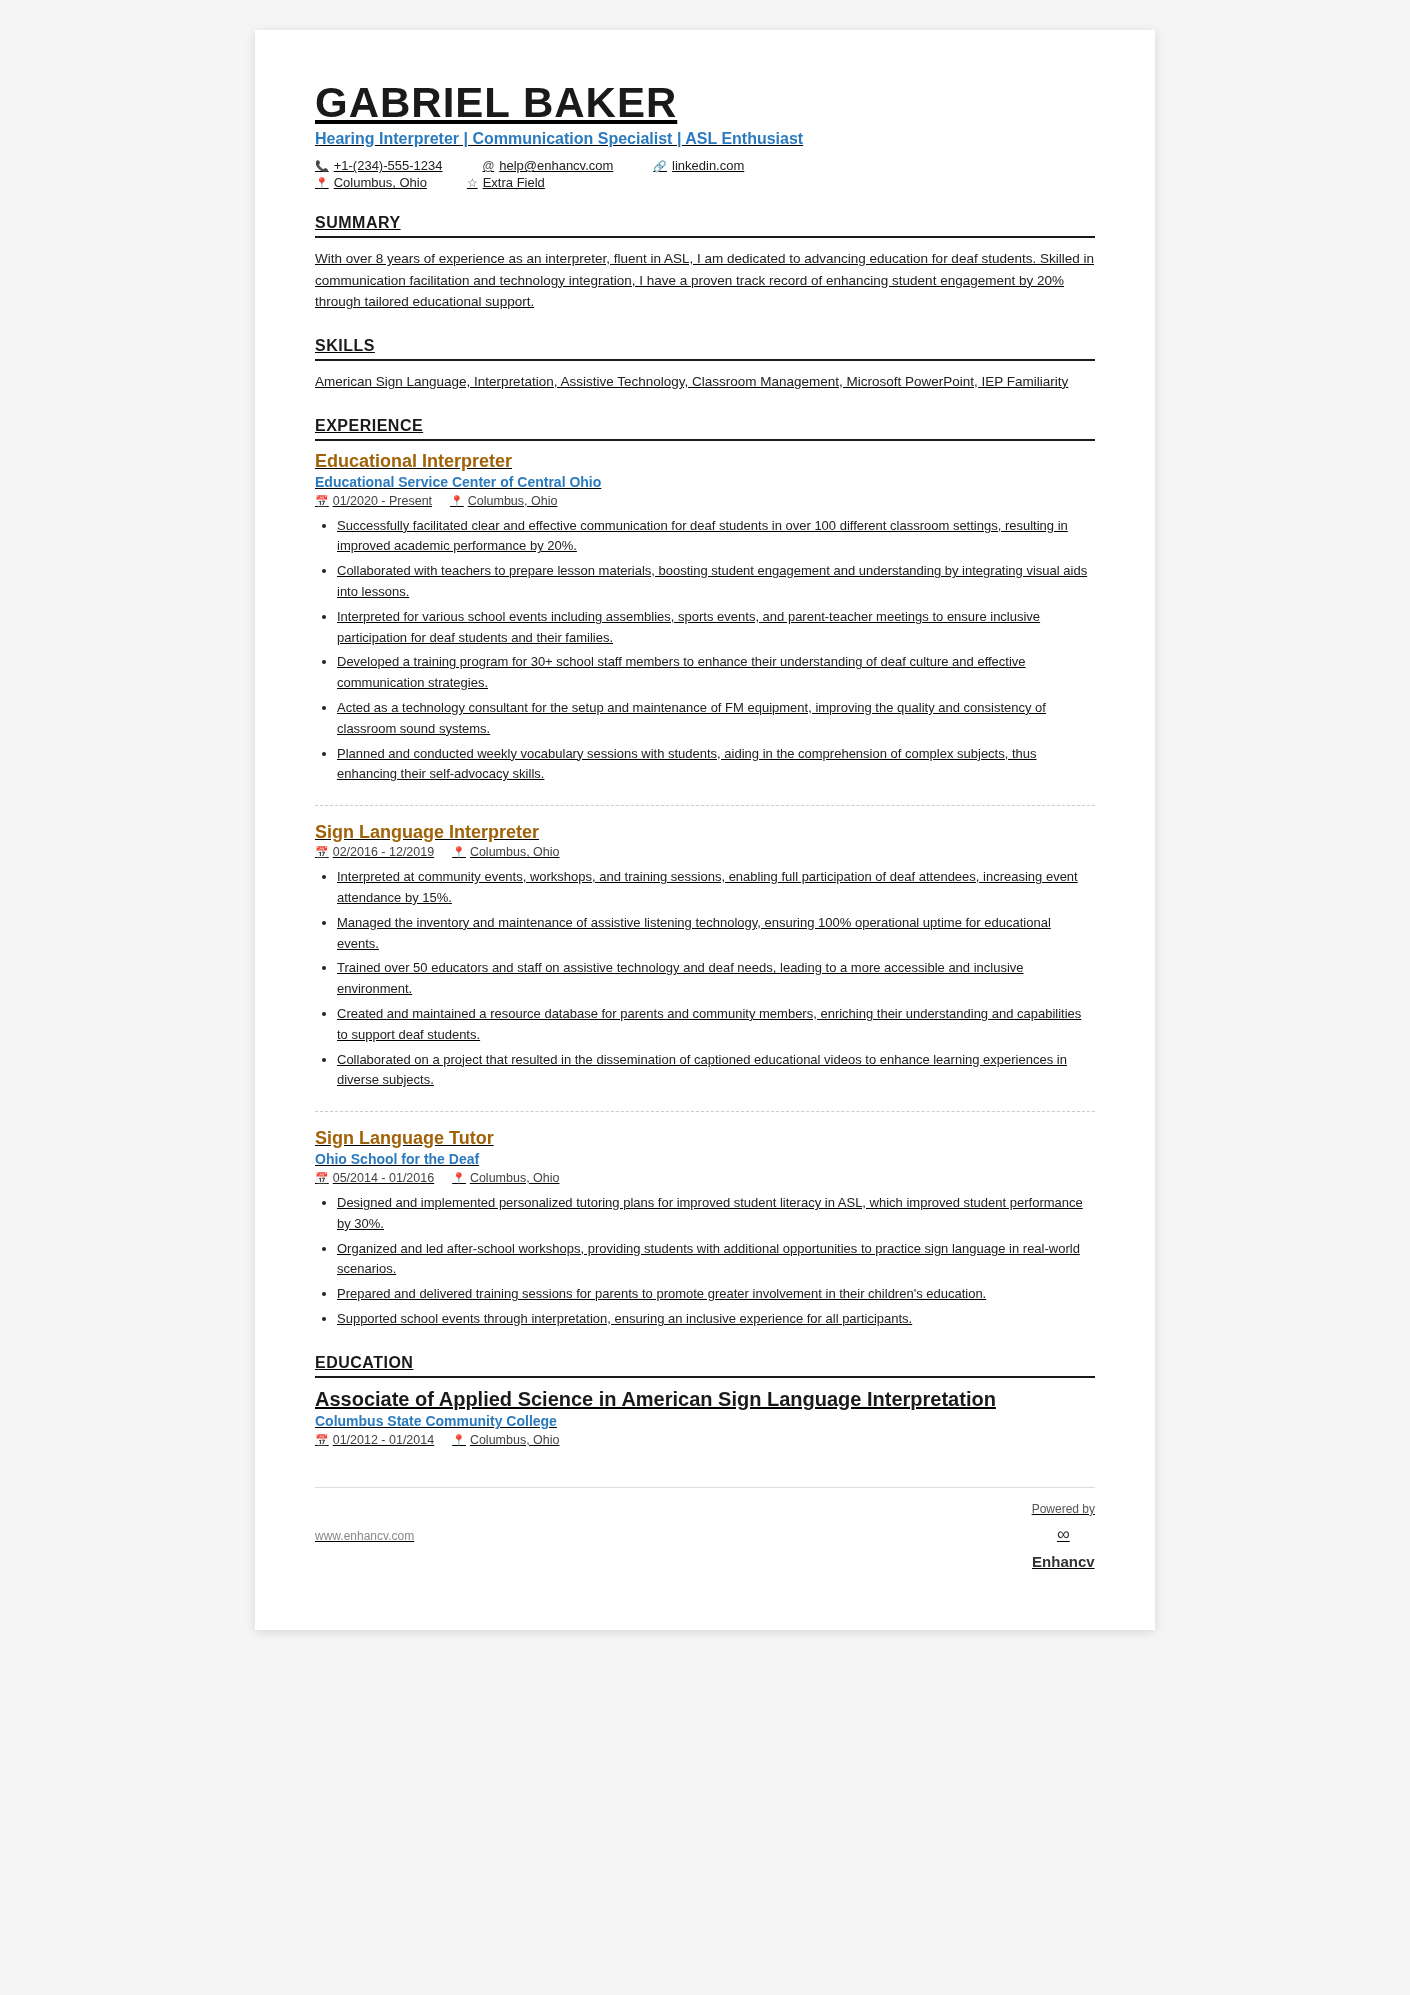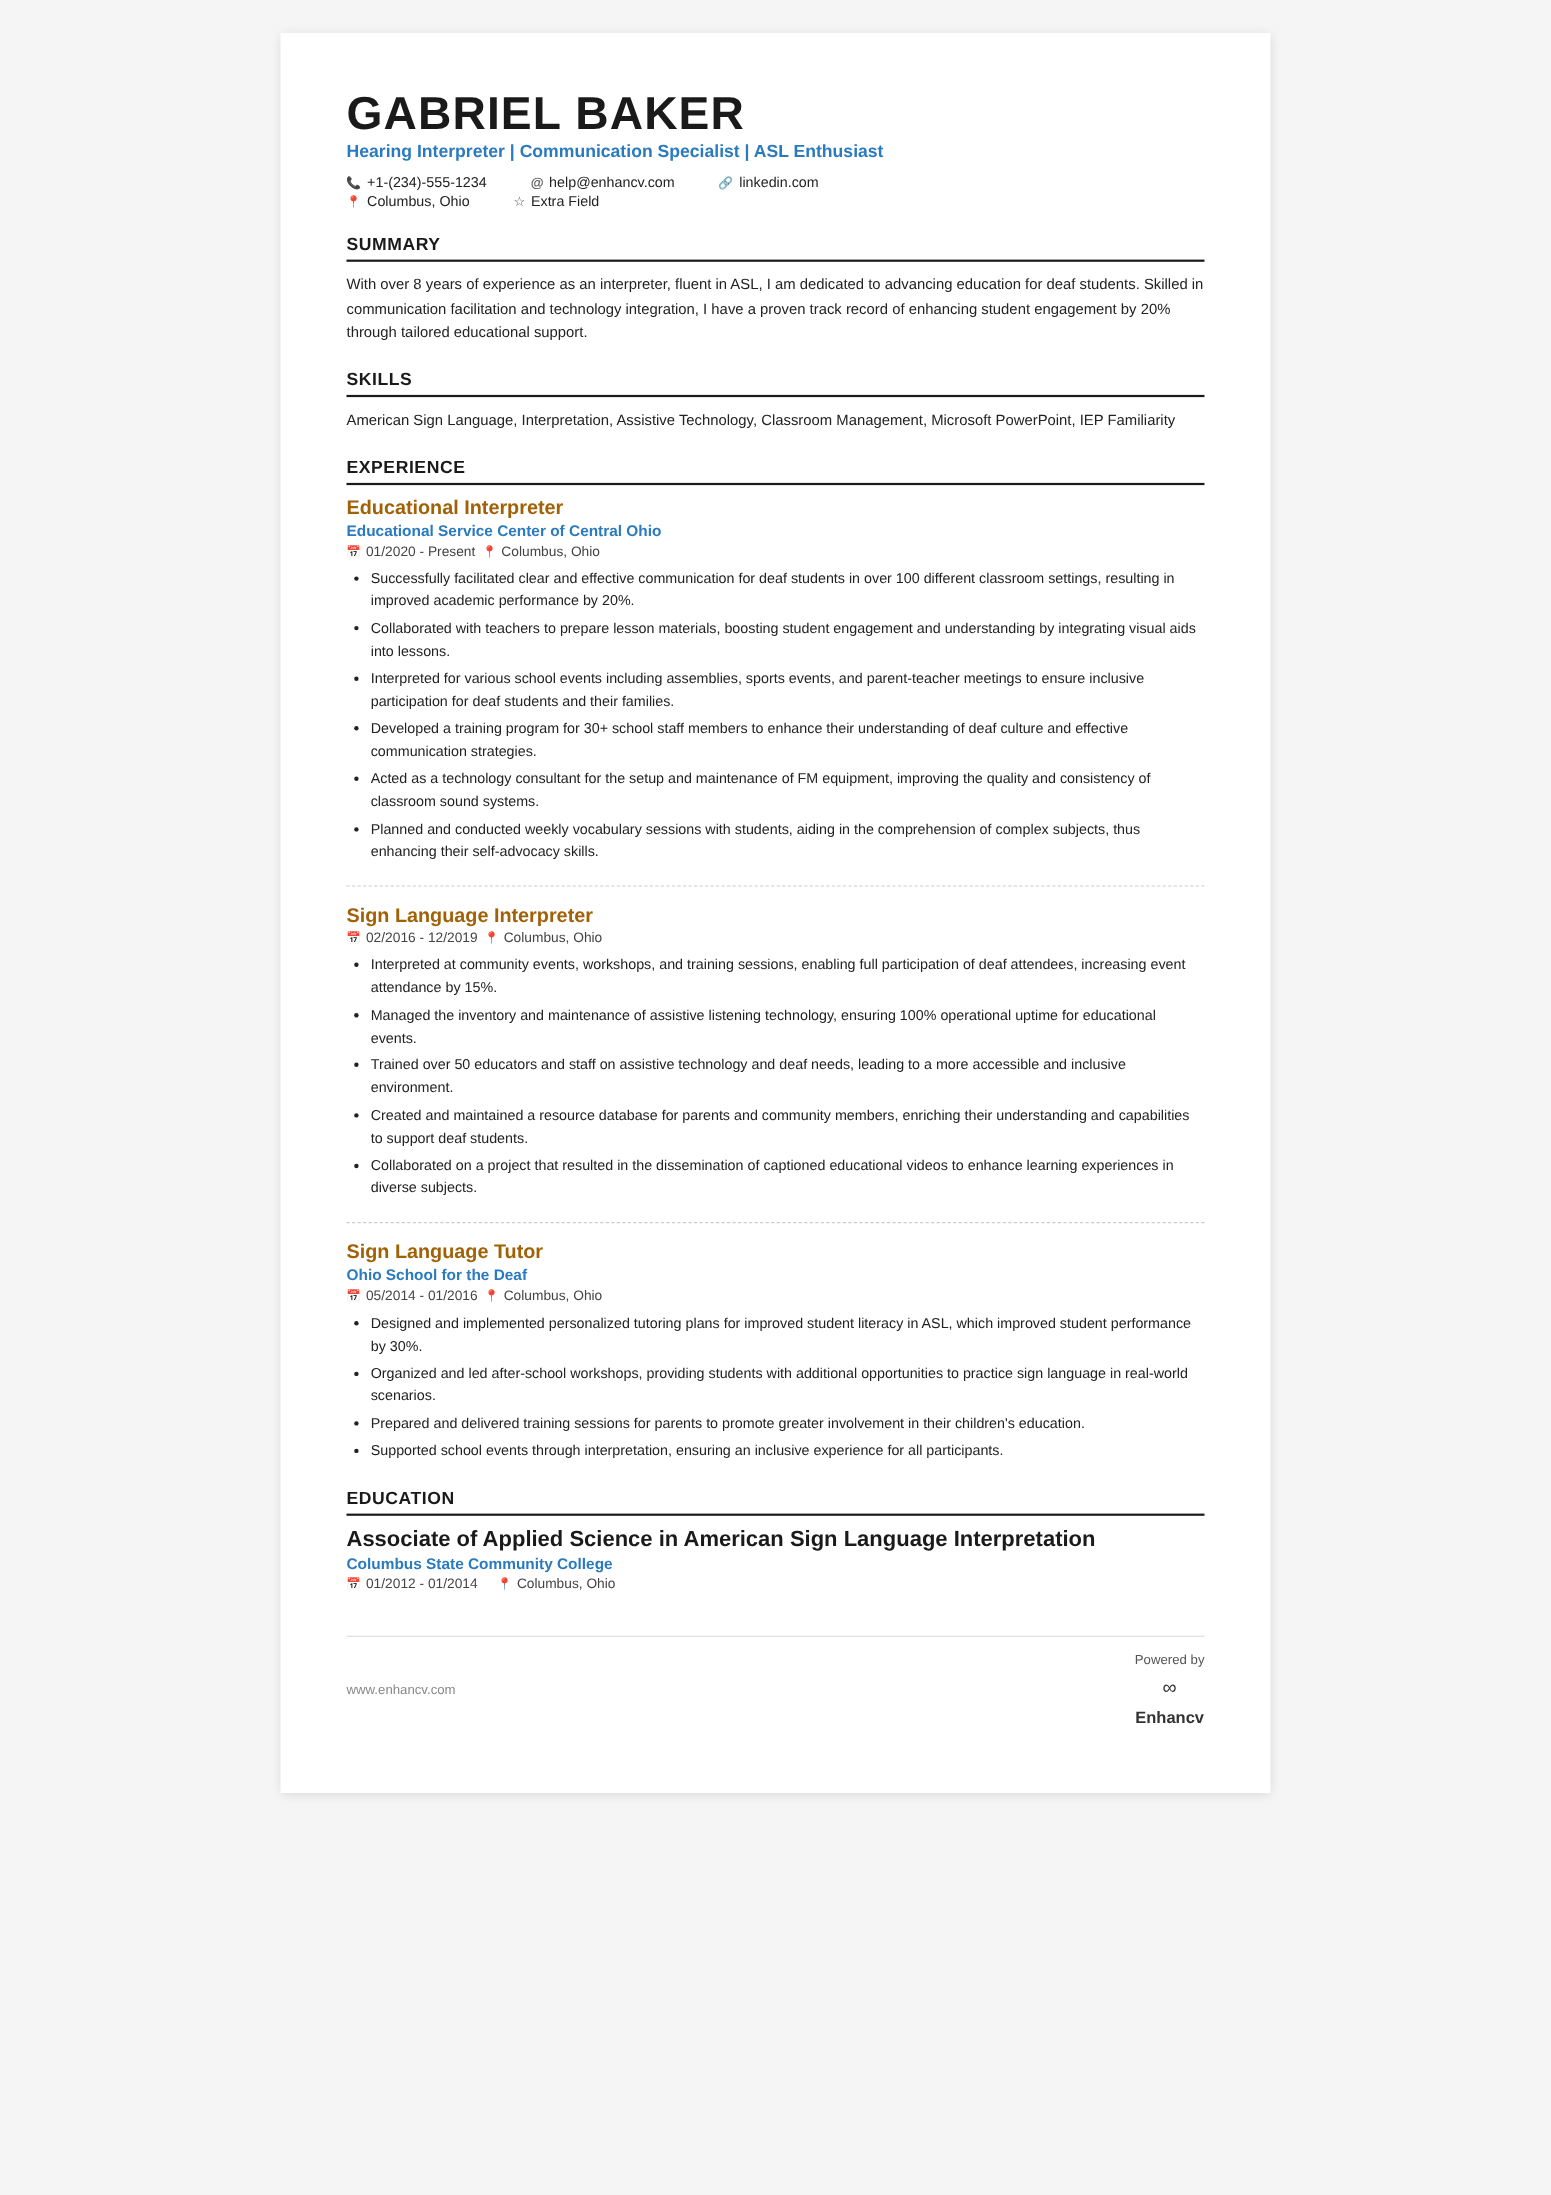--- a/index.html
+++ b/index.html
@@ -9,20 +9,21 @@
       display: flex;
       justify-content: center;
       padding: 30px 20px;
     }
     .resume-wrapper {
       background: #ffffff;
       width: 900px;
       padding: 50px 60px 60px 60px;
       box-shadow: 0 2px 10px rgba(0,0,0,0.12);
       position: relative;
+      text-decoration: underline;
     }
     .header-name {
       font-size: 42px;
       font-weight: 900;
       color: #1a1a1a;
       letter-spacing: 1px;
       font-family: Arial, sans-serif;
       line-height: 1.1;
     }
     .header-title {
@@ -98,21 +99,21 @@
     .job-company {
       font-size: 14px;
       font-weight: bold;
       color: #2a7abf;
       font-family: Arial, sans-serif;
       margin-bottom: 4px;
     }
     .job-meta {
       display: flex;
       align-items: center;
-      gap: 6px;
+      gap: 18px;
       font-size: 12.5px;
       color: #444;
       font-family: Arial, sans-serif;
       margin-bottom: 8px;
     }
     .job-meta-item {
       display: flex;
       align-items: center;
       gap: 4px;
     }

